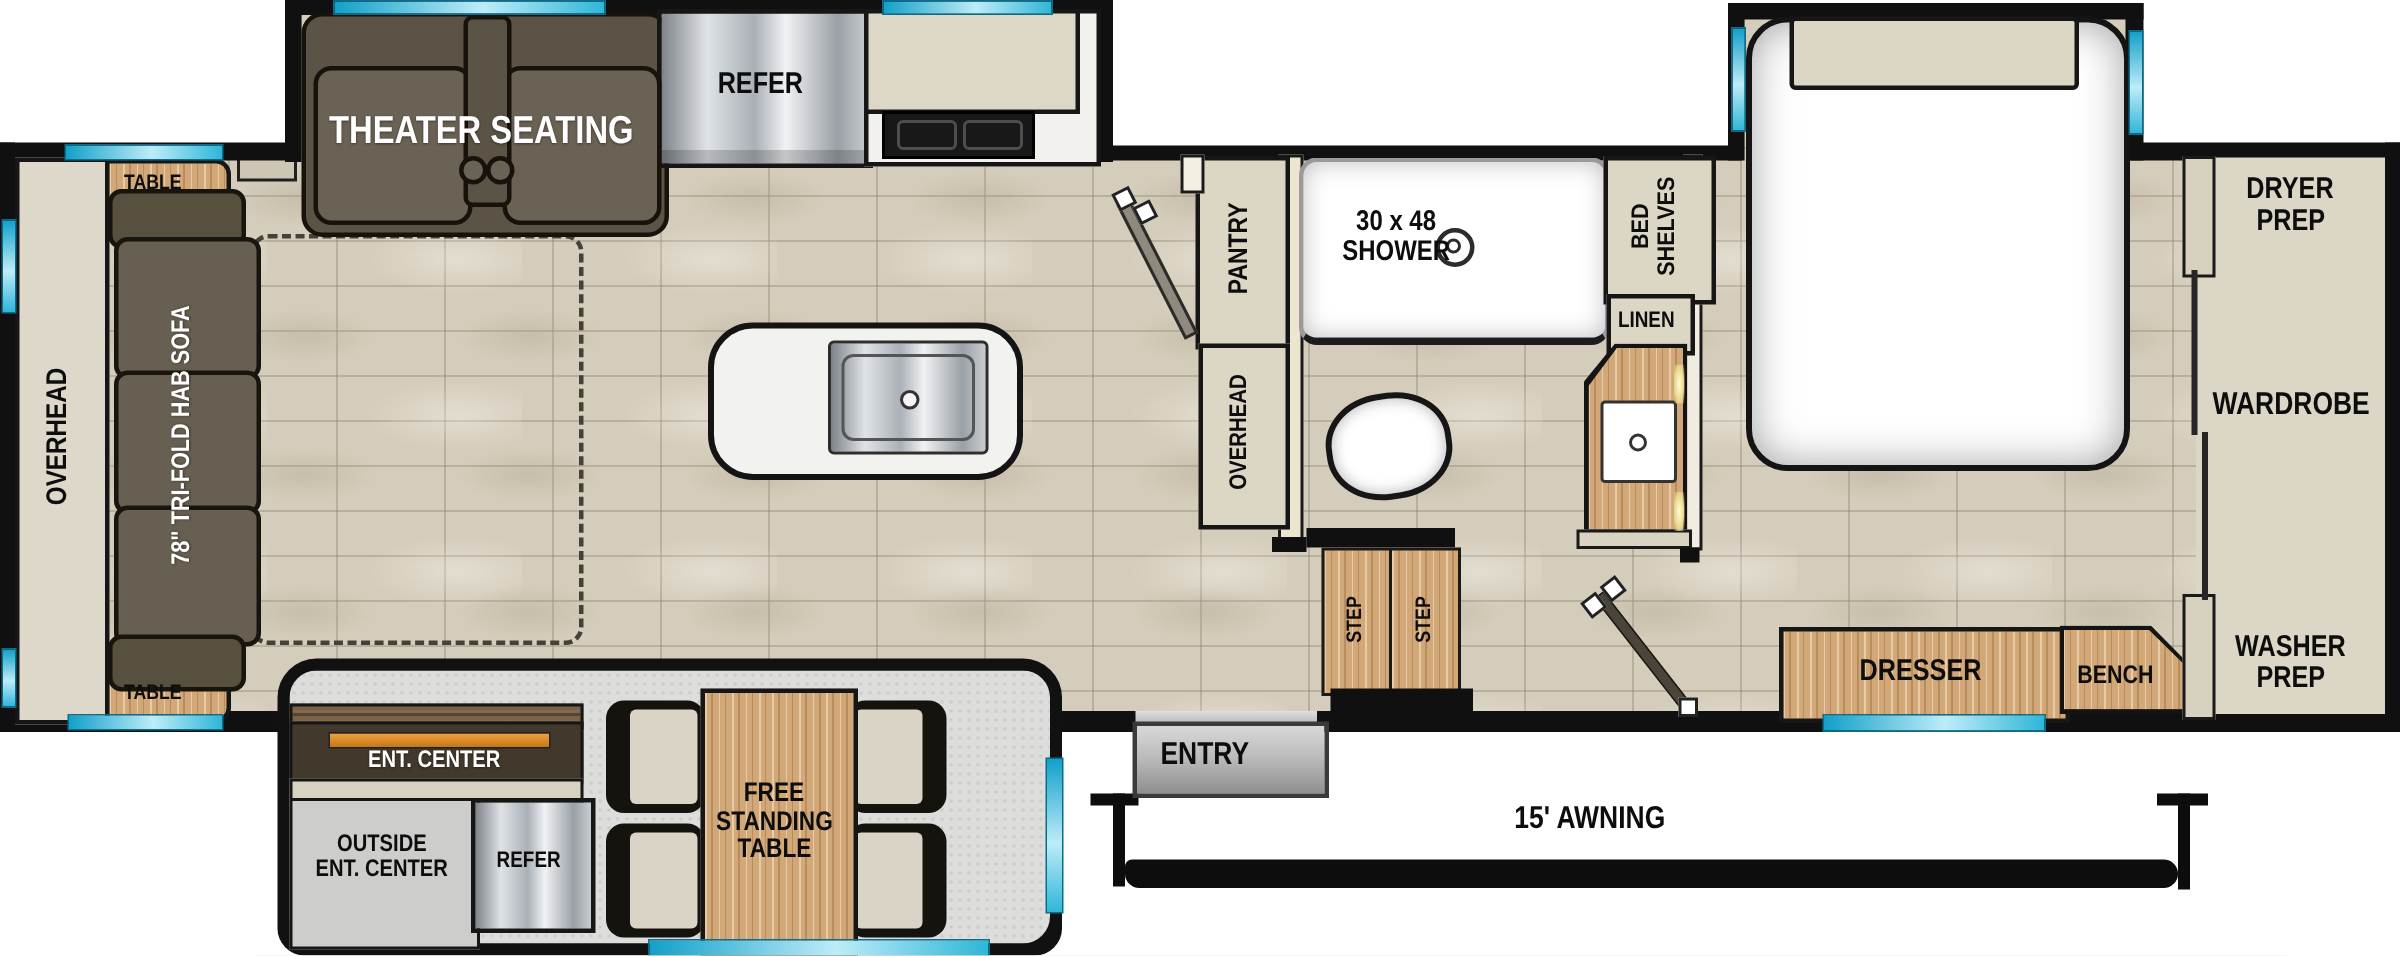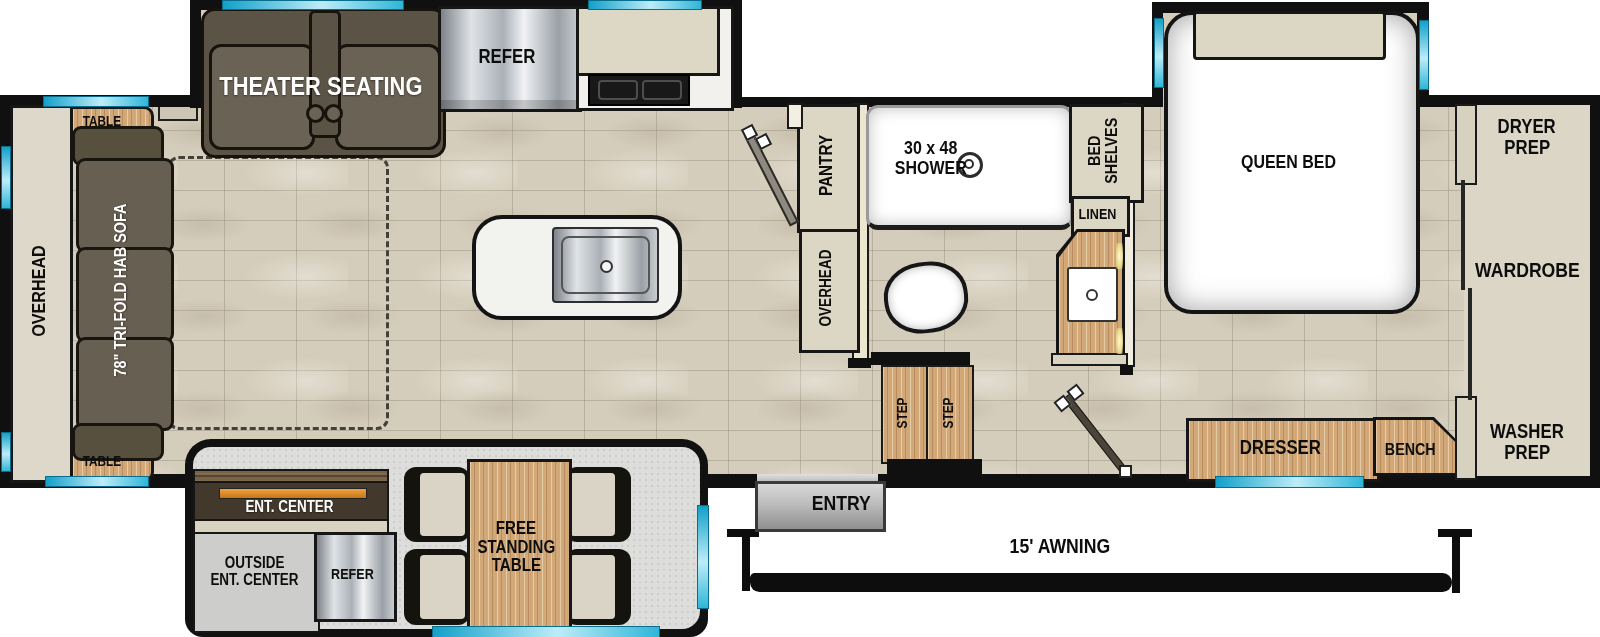--- a/index.html
+++ b/index.html
@@ -183,23 +183,20 @@
   </div>
   <div class="wall" style="left:887px;top:459px;width:95px;height:15px;z-index:12;"></div>
 
   <div class="abs" style="left:1069px;top:394px;width:95px;height:6px;background:#4a443b;border:1px solid #1c1914;transform-origin:0 0;transform:rotate(52deg);z-index:21;"></div>
   <div class="hinge" style="left:1056px;top:397px;transform:rotate(52deg);"></div>
   <div class="hinge" style="left:1069px;top:386px;transform:rotate(52deg);"></div>
   <div class="hinge" style="left:1119px;top:465px;"></div>
 
   <div class="abs" style="left:1164px;top:11px;width:248px;height:295px;background:#fff;border:4px solid #141414;border-radius:28px;box-shadow:inset 0 0 28px rgba(90,90,90,.55);z-index:12;"></div>
   <div class="abs beige bdr" style="left:1193px;top:11px;width:187px;height:43px;border-radius:4px;z-index:13;"></div>
-  <div class="lbl" style="left:1164px;top:150px;width:248px;height:24px;font-size:19px;">
-    <span>QUEEN BED</span>
-  </div>
 
   <div class="abs wood bdr" style="left:1186px;top:418px;width:188px;height:58px;z-index:12;"></div>
   <div class="lbl" style="left:1186px;top:418px;width:188px;height:58px;font-size:20px;">
     <span>DRESSER</span>
   </div>
   <div class="abs" style="left:1373px;top:417px;width:87px;height:59px;background:#141414;clip-path:polygon(0 0,70% 0,100% 45%,100% 100%,0 100%);z-index:12;">
     <div class="abs wood" style="left:3px;top:3px;right:3px;bottom:3px;clip-path:polygon(0 0,70% 0,100% 45%,100% 100%,0 100%);"></div>
   </div>
   <div class="lbl" style="left:1373px;top:430px;width:75px;height:40px;font-size:17px;">
     <span>BENCH</span>
@@ -257,21 +254,21 @@
   </div>
   <div class="abs wood bdr" style="left:467px;top:459px;width:99px;height:174px;z-index:17;"></div>
   <div class="lbl col" style="left:467px;top:505px;width:99px;height:84px;font-size:18px;z-index:18;">
     <span>FREE</span>
     <span>STANDING</span>
     <span>TABLE</span>
   </div>
 
   <div class="abs" style="left:757px;top:474px;width:121px;height:12px;background:linear-gradient(180deg,#e0e0e0,#a8a8a8);z-index:11;"></div>
   <div class="abs" style="left:755px;top:481px;width:125px;height:45px;background:linear-gradient(180deg,#d8d8d8 0%,#bcbcbc 45%,#8f8f8f 100%);border:3px solid #3a3a3a;z-index:12;"></div>
-  <div class="lbl" style="left:779px;top:481px;width:125px;height:45px;font-size:21px;">
+  <div class="lbl" style="left:741px;top:481px;width:125px;height:45px;font-size:21px;">
     <span>ENTRY</span>
   </div>
 
   <div class="abs" style="left:727px;top:529px;width:32px;height:8px;background:#0d0d0d;"></div>
   <div class="abs" style="left:742px;top:529px;width:8px;height:62px;background:#0d0d0d;"></div>
   <div class="abs" style="left:1438px;top:529px;width:34px;height:8px;background:#0d0d0d;"></div>
   <div class="abs" style="left:1452px;top:529px;width:8px;height:64px;background:#0d0d0d;"></div>
   <div class="abs" style="left:750px;top:573px;width:702px;height:19px;background:#0d0d0d;border-radius:6px 12px 12px 12px;"></div>
   <div class="lbl" style="left:980px;top:534px;width:160px;height:24px;font-size:21px;">
     <span>15' AWNING</span>

